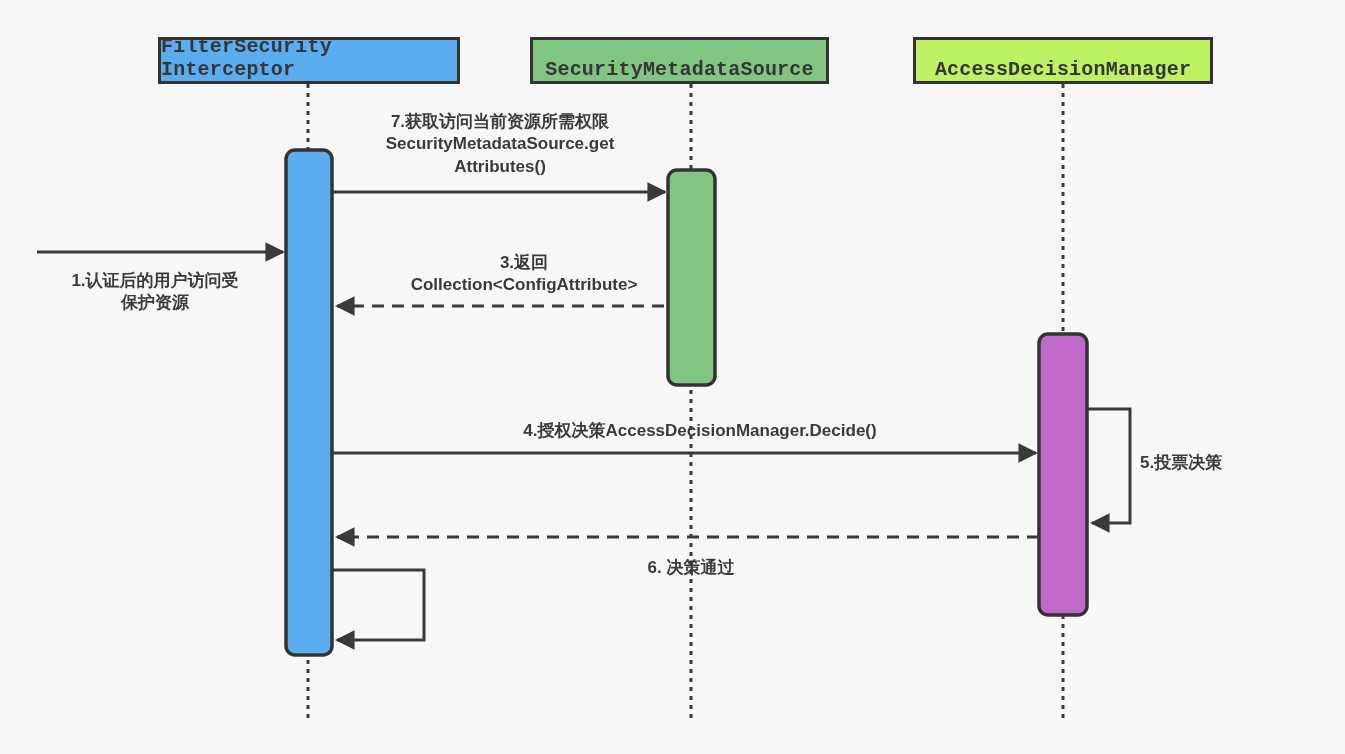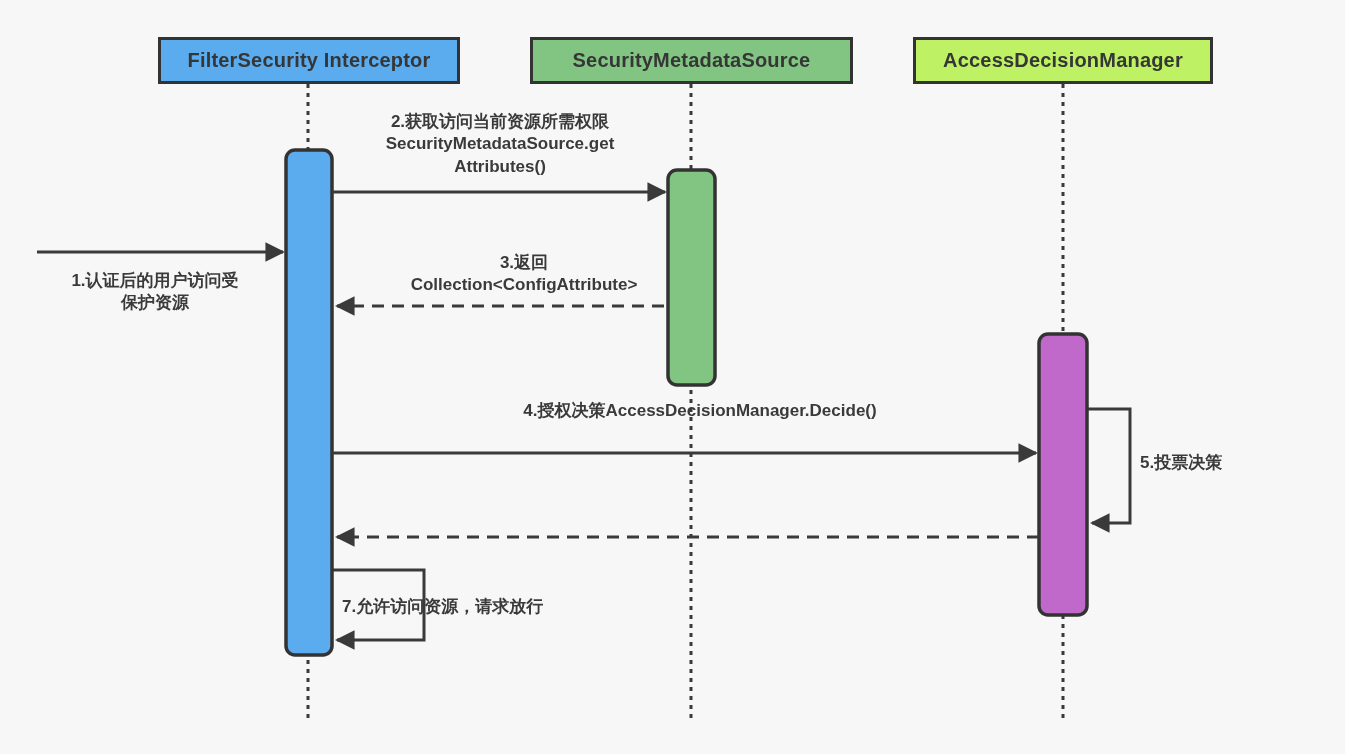--- a/index.html
+++ b/index.html
@@ -20,26 +20,27 @@
     left: 0;
     top: 0;
   }
   .actor-header {
     position: absolute;
     top: 37px;
     height: 47px;
     border: 3px solid #333333;
     box-sizing: border-box;
     display: flex;
-    align-items: center;
+    align-items: flex-end;
     justify-content: center;
     font-size: 20px;
     font-weight: bold;
     color: #363636;
     letter-spacing: 0.2px;
+    font-family: Liberation Mono, monospace;
   }
   .msg-label {
     position: absolute;
     font-size: 17px;
     font-weight: bold;
     color: #3a3a3a;
     line-height: 1.32;
     white-space: pre-line;
     text-align: center;
   }
@@ -93,31 +94,31 @@
     <line class="arrow-solid" x1="37" y1="252" x2="283" y2="252" marker-end="url(#arrowhead)"></line>
     <line class="arrow-solid" x1="332" y1="192" x2="665" y2="192" marker-end="url(#arrowhead)"></line>
     <line class="arrow-dashed" x1="664" y1="306" x2="337" y2="306" marker-end="url(#arrowhead)"></line>
     <line class="arrow-solid" x1="332" y1="453" x2="1036" y2="453" marker-end="url(#arrowhead)"></line>
     <line class="arrow-dashed" x1="1039" y1="537" x2="337" y2="537" marker-end="url(#arrowhead)"></line>
   </svg>
 
   <div class="actor-header" style="left: 158px; width: 302px; background: rgb(90, 172, 238);">
     <span>FilterSecurity Interceptor</span>
   </div>
-  <div class="actor-header" style="left: 530px; width: 323px; background: rgb(130, 197, 131);">
+  <div class="actor-header" style="left: 530px; width: 299px; background: rgb(130, 197, 131);">
     <span>SecurityMetadataSource</span>
   </div>
   <div class="actor-header" style="left: 913px; width: 300px; background: #bef264;">
     <span>AccessDecisionManager</span>
   </div>
 
   <div class="msg-label" style="left:35px;  top:270px; width:240px;">1.认证后的用户访问受
 保护资源</div>
-  <div class="msg-label" style="left:335px; top:111px; width:330px;">2.获取访问当前资源所需权限
+  <div class="msg-label" style="left:335px; top:111px; width:330px;">7.获取访问当前资源所需权限
 SecurityMetadataSource.get
 Attributes()</div>
   <div class="msg-label" style="left:335px; top:252px; width:330px;padding-left:24px;">3.返回
 Collection&lt;ConfigAttribute&gt;</div>
-  <div class="msg-label" style="left:420px; top:400px; width:560px;">4.授权决策AccessDecisionManager.Decide()</div>
+  <div class="msg-label" style="left:420px; top:420px; width:560px;">4.授权决策AccessDecisionManager.Decide()</div>
   <div class="msg-label align-left" style="left:1140px; top:452px; width:140px;">5.投票决策</div>
-  <div class="msg-label align-left" style="left:342px; top:596px; width:280px;">7.允许访问资源，请求放行</div>
+  <div class="msg-label" style="left:591px; top:557px; width:200px;">6. 决策通过</div>
 
 </div>
 
 </body></html>

